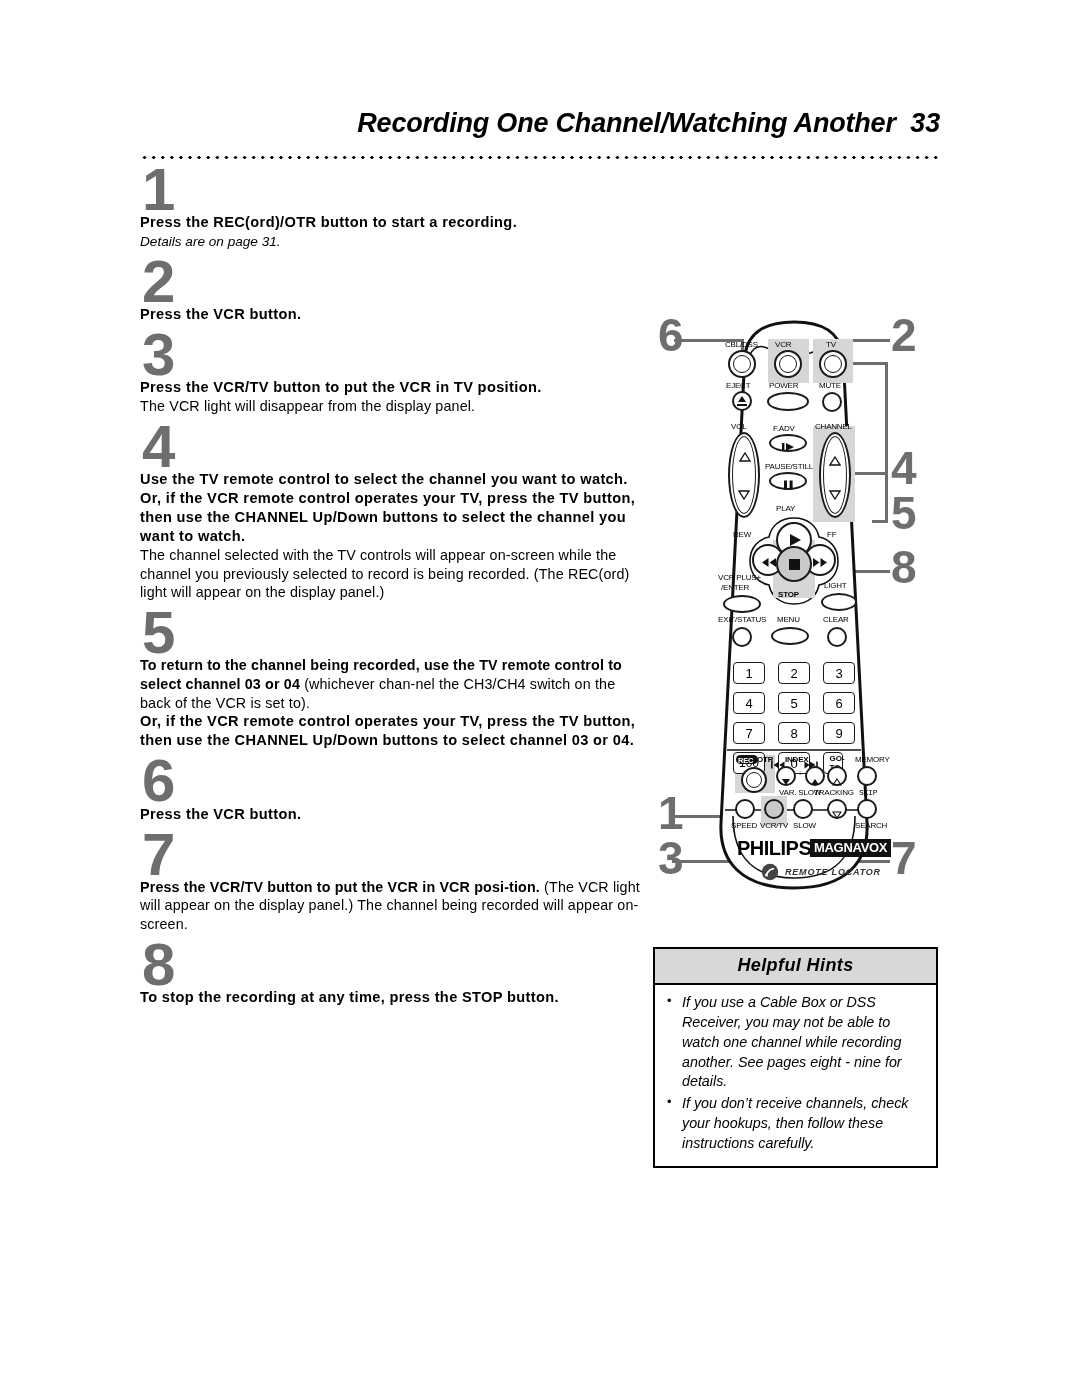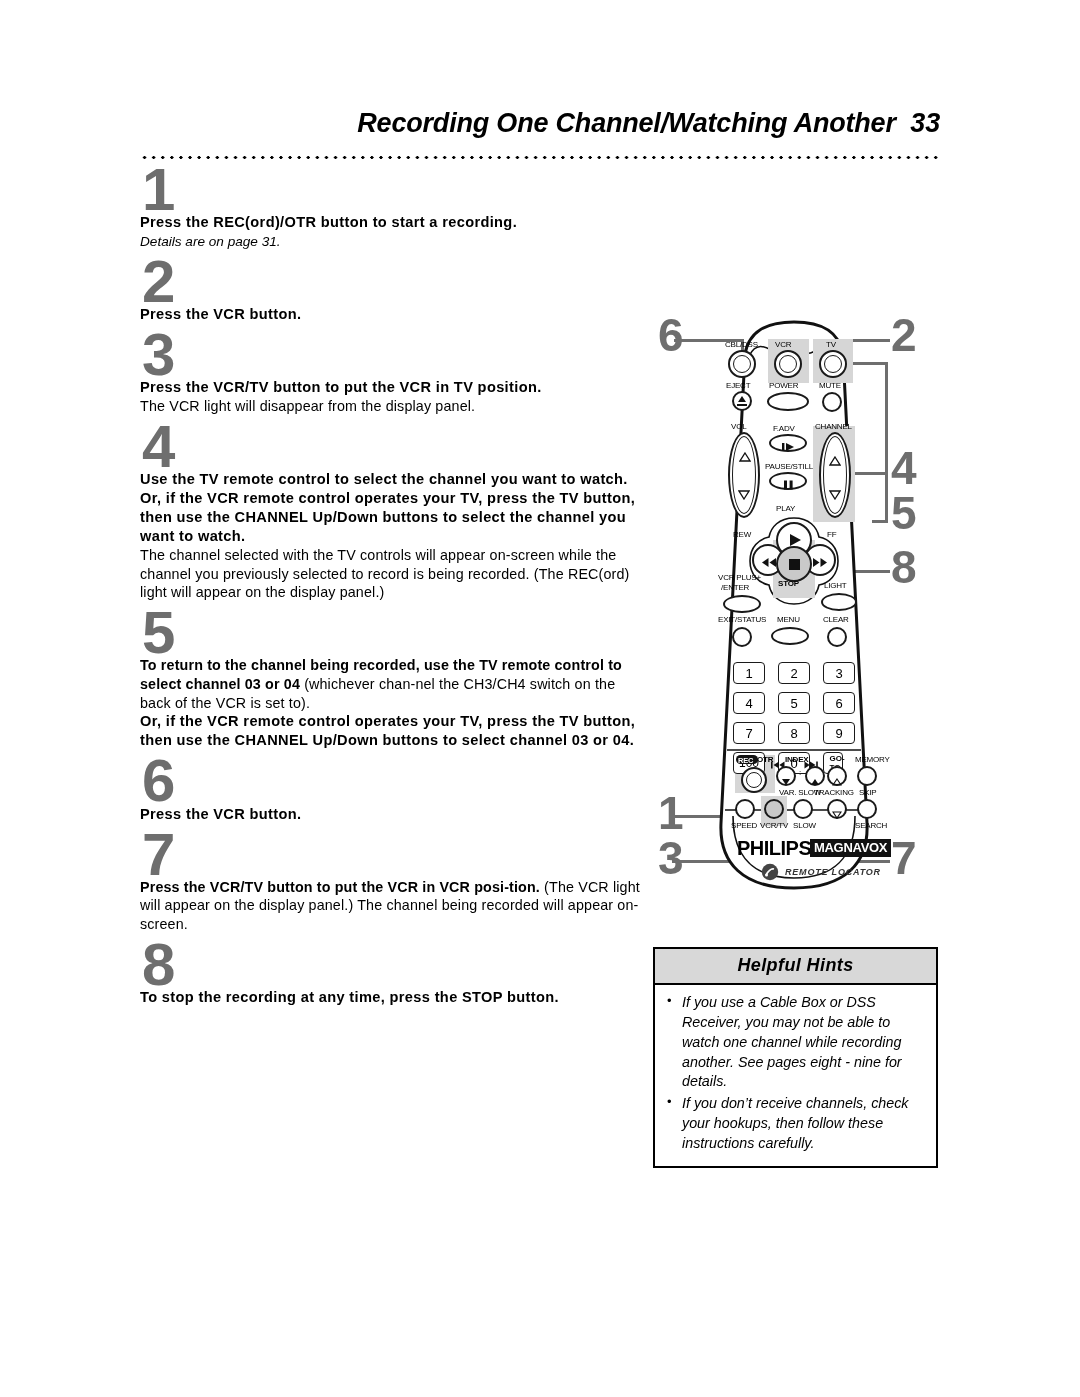--- a/index.html
+++ b/index.html
@@ -421,21 +421,21 @@
       <div class="circ" style="left:99px; top:226px; width:32px; height:32px;"></div>
       <div style="position:absolute; left:107px; top:236px;">
         <svg width="16" height="11" viewBox="0 0 16 11">
             <polygon points="1,1 1,10 7.5,5.5" fill="#111"></polygon>
             <polygon points="8.5,1 8.5,10 15,5.5" fill="#111"></polygon>
           </svg>
       </div>
 
       <div class="circ" style="left:71px; top:228px; width:36px; height:36px; background:#c9c9c9;"></div>
       <div style="position:absolute; left:84px; top:241px; width:11px; height:11px; background:#111;"></div>
-      <div class="btn-lbl" style="left:73px; top:261px; font-weight:bold;">STOP</div>
+      <div class="btn-lbl" style="left:73px; top:272px; font-weight:bold;">STOP</div>
 
       <div class="btn-lbl" style="left:13px; top:255px;">VCR PLUS+</div>
       <div class="btn-lbl" style="left:16px; top:265px;">/ENTER</div>
       <div class="ellip" style="left:18px; top:277px; width:38px; height:18px;"></div>
 
       <div class="btn-lbl" style="left:119px; top:263px;">LIGHT</div>
       <div class="ellip" style="left:116px; top:275px; width:36px; height:18px;"></div>
 
       <div class="btn-lbl" style="left:13px; top:297px;">EXIT/STATUS</div>
       <div class="circ" style="left:27px; top:309px; width:20px; height:20px;"></div>
@@ -503,21 +503,21 @@
       <div style="position:absolute; left:127px; top:454px;">
         <svg width="10" height="8" viewBox="0 0 10 8">
             <polygon points="5,1 9,7 1,7" fill="none" stroke="#111" stroke-width="1.1"></polygon>
           </svg>
       </div>
 
       <div class="btn-lbl" style="left:150px; top:437px;">MEMORY</div>
       <div class="circ" style="left:152px; top:448px; width:20px; height:20px;"></div>
 
       <div class="btn-lbl" style="left:109px; top:470px;">TRACKING</div>
-      <div class="btn-lbl" style="left:154px; top:470px;">SKIP</div>
+      <div class="btn-lbl" style="left:154px; top:470px;font-family:Liberation Mono, monospace;">SKIP</div>
 
       <div class="circ" style="left:30px; top:481px; width:20px; height:20px;"></div>
       <div class="circ" style="left:59px; top:481px; width:20px; height:20px; background:#c9c9c9;"></div>
       <div class="circ" style="left:88px; top:481px; width:20px; height:20px;"></div>
       <div class="circ" style="left:122px; top:481px; width:20px; height:20px;"></div>
       <div style="position:absolute; left:127px; top:487px;">
         <svg width="10" height="8" viewBox="0 0 10 8">
             <polygon points="5,7 9,1 1,1" fill="none" stroke="#111" stroke-width="1.1"></polygon>
           </svg>
       </div>

